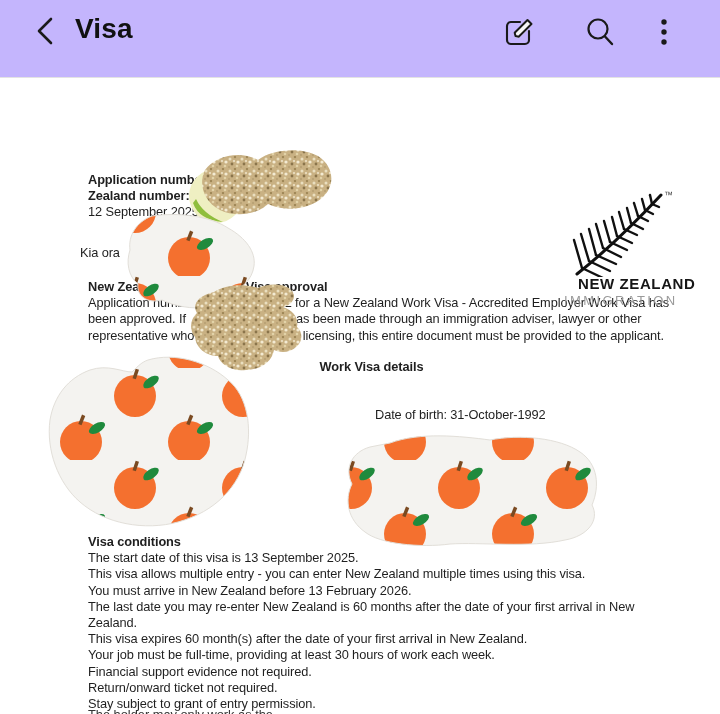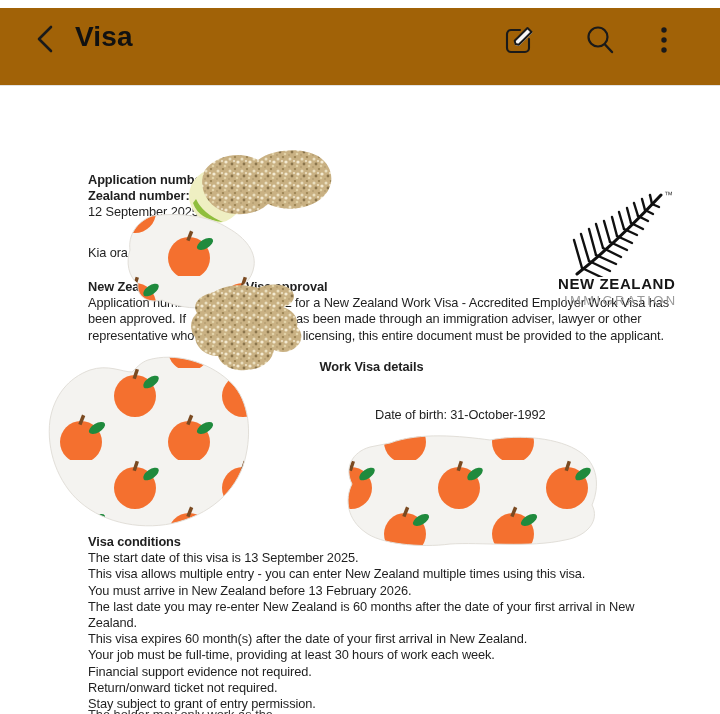--- a/index.html
+++ b/index.html
@@ -1,38 +1,38 @@
 <!DOCTYPE html>
 <html style="--orange: #F4702F; --leaf: #1F8A3D; --stem: #7B4A21; --glitter: #C9B183; --blob-bg: #F4F3F0; --pear: #EFEFC2; --pear-leaf: #8FBE3C;"><head>
 <meta charset="utf-8">
 <style>
   html,body{margin:0;padding:0;width:720px;height:714px;overflow:hidden;background:#fff;
     font-family:"Liberation Sans",sans-serif;}
   
-  .topbar{position:absolute;left:0;top:8px;width:720px;height:77px;background:#a16207;
+  .topbar{position:absolute;left:0;top:0;width:720px;height:77px;background:#c4b5fd;
     border-bottom:1px solid #e3e3e3;z-index:10;}
   .back-btn{position:absolute;left:30px;top:14px;width:34px;height:34px;cursor:pointer;}
   .app-title{position:absolute;left:75px;top:13px;font-size:28px;font-weight:700;color:#111;letter-spacing:0.2px;}
   .icon-btn{position:absolute;top:14px;width:36px;height:36px;cursor:pointer;}
   .edit-btn{left:501px;}
   .search-btn{left:582px;}
   .menu-btn{left:646px;}
   
   .doc{position:absolute;left:0;top:78px;width:720px;height:636px;background:#fff;z-index:1;}
   .doc-text{position:absolute;color:#1f1f1f;font-size:12.8px;letter-spacing:-0.1px;white-space:pre;}
   .tline{height:16.2px;line-height:16.2px;}
   .tline b{font-weight:700;}
   .gap{display:inline-block;}
   .centered{text-align:center;font-weight:700;}
   .clip-line{position:absolute;left:88px;top:707px;height:7px;overflow:hidden;width:560px;
     color:#333;font-size:12.8px;z-index:1;}
   
   .logo{position:absolute;left:558px;top:104px;width:130px;z-index:1;}
   .logo .tm{position:absolute;left:106px;top:8px;font-size:9px;color:#444;}
-  .logo .brand{position:absolute;left:0;top:93px;font-size:15px;font-weight:700;color:#161616;letter-spacing:0.6px;white-space:nowrap;}
+  .logo .brand{position:absolute;left:20px;top:93px;font-size:15px;font-weight:700;color:#161616;letter-spacing:0.6px;white-space:nowrap;}
   .logo .division{position:absolute;left:6px;top:111px;font-size:13px;color:#9a9a9a;letter-spacing:2.4px;white-space:nowrap;}
   
   .stickers{position:absolute;left:0;top:0;width:720px;height:714px;z-index:5;pointer-events:none;}
 </style>
 </head>
 <body>
 
 <div class="topbar">
   <div class="back-btn">
     <svg width="34" height="34" viewBox="0 0 34 34">
@@ -92,21 +92,21 @@
         <line x1="642" y1="128" x2="650" y2="132"></line>
         <line x1="649" y1="122" x2="656" y2="125"></line>
       </g>
     </svg>
     <div class="tm">™</div>
     <div class="brand">NEW ZEALAND</div>
     <div class="division">IMMIGRATION</div>
   </div>
 
   <div class="doc-text" style="left:88px;top:94px;"><div class="tline"><b>Application number:</b></div><div class="tline"><b>Zealand number:</b><span> 917</span></div><div class="tline"><span>12 September 2025</span></div></div>
-  <div class="doc-text" style="left:88px;top:167px;"><div class="tline"><span>Kia ora</span></div></div>
+  <div class="doc-text" style="left:80px;top:167px;"><div class="tline"><span>Kia ora</span></div></div>
   <div class="doc-text" style="left:88px;top:201px;"><div class="tline"><b>New Zeal</b><span class="gap" style="width: 103px;"></span><b>Visa approval</b></div><div class="tline"><span>Application number WV</span><span class="gap" style="width: 58px;"></span><span>52 for a New Zealand Work Visa - Accredited Employer Work Visa has</span></div><div class="tline"><span>been approved. If</span><span class="gap" style="width: 103px;"></span><span>has been made through an immigration adviser, lawyer or other</span></div><div class="tline"><span>representative who</span><span class="gap" style="width: 98px;"></span><span>n licensing, this entire document must be provided to the applicant.</span></div></div>
   <div class="doc-text centered" style="left:88px;top:281px;width:567px;">Work Visa details</div>
   <div class="doc-text" style="left:375px;top:329px;">Date of birth: 31-October-1992</div>
   <div class="doc-text" style="left:88px;top:456px;"><div class="tline"><b>Visa conditions</b></div><div class="tline"><span>The start date of this visa is 13 September 2025.</span></div><div class="tline"><span>This visa allows multiple entry - you can enter New Zealand multiple times using this visa.</span></div><div class="tline"><span>You must arrive in New Zealand before 13 February 2026.</span></div><div class="tline"><span>The last date you may re-enter New Zealand is 60 months after the date of your first arrival in New</span></div><div class="tline"><span>Zealand.</span></div><div class="tline"><span>This visa expires 60 month(s) after the date of your first arrival in New Zealand.</span></div><div class="tline"><span>Your job must be full-time, providing at least 30 hours of work each week.</span></div><div class="tline"><span>Financial support evidence not required.</span></div><div class="tline"><span>Return/onward ticket not required.</span></div><div class="tline"><span>Stay subject to grant of entry permission.</span></div></div>
 </div>
 
 <div class="clip-line">The holder may only work as the ...</div>
 
 <svg class="stickers" viewBox="0 0 720 714">
   <defs>

